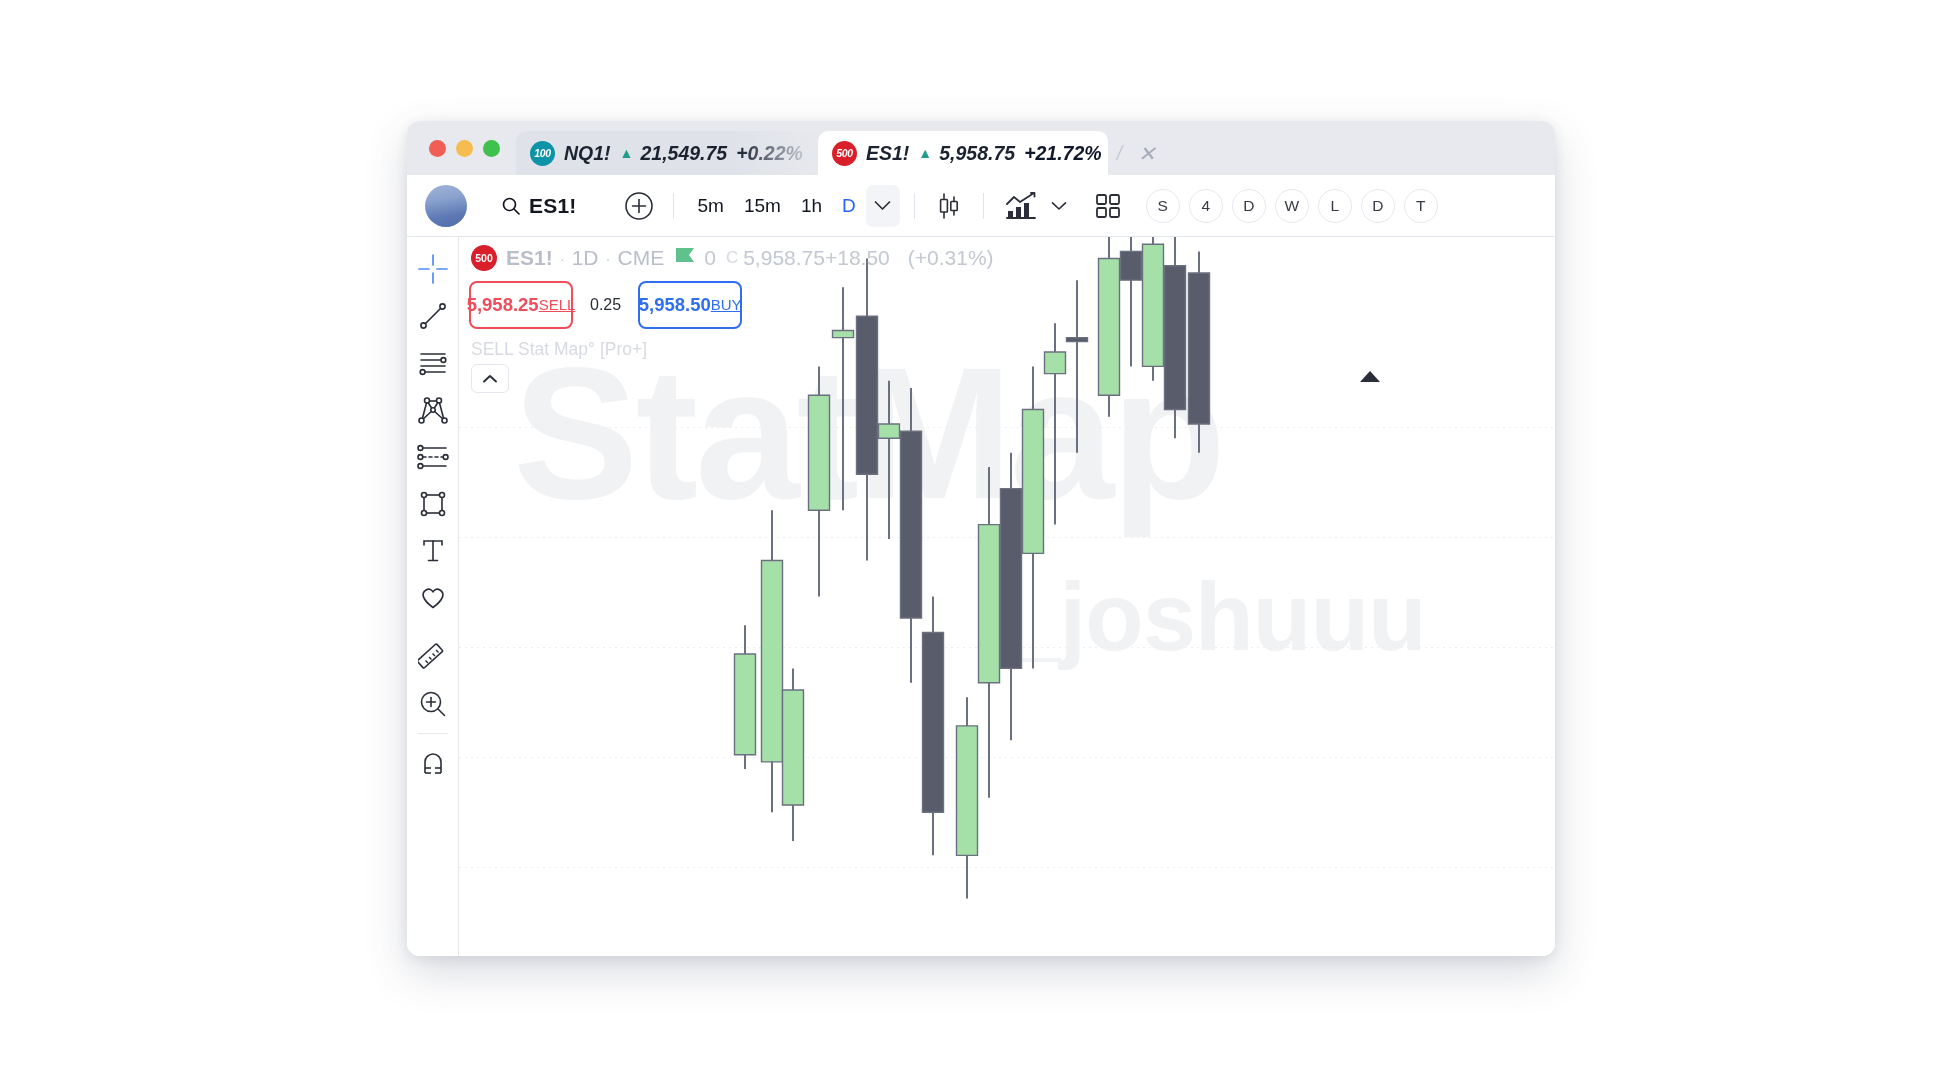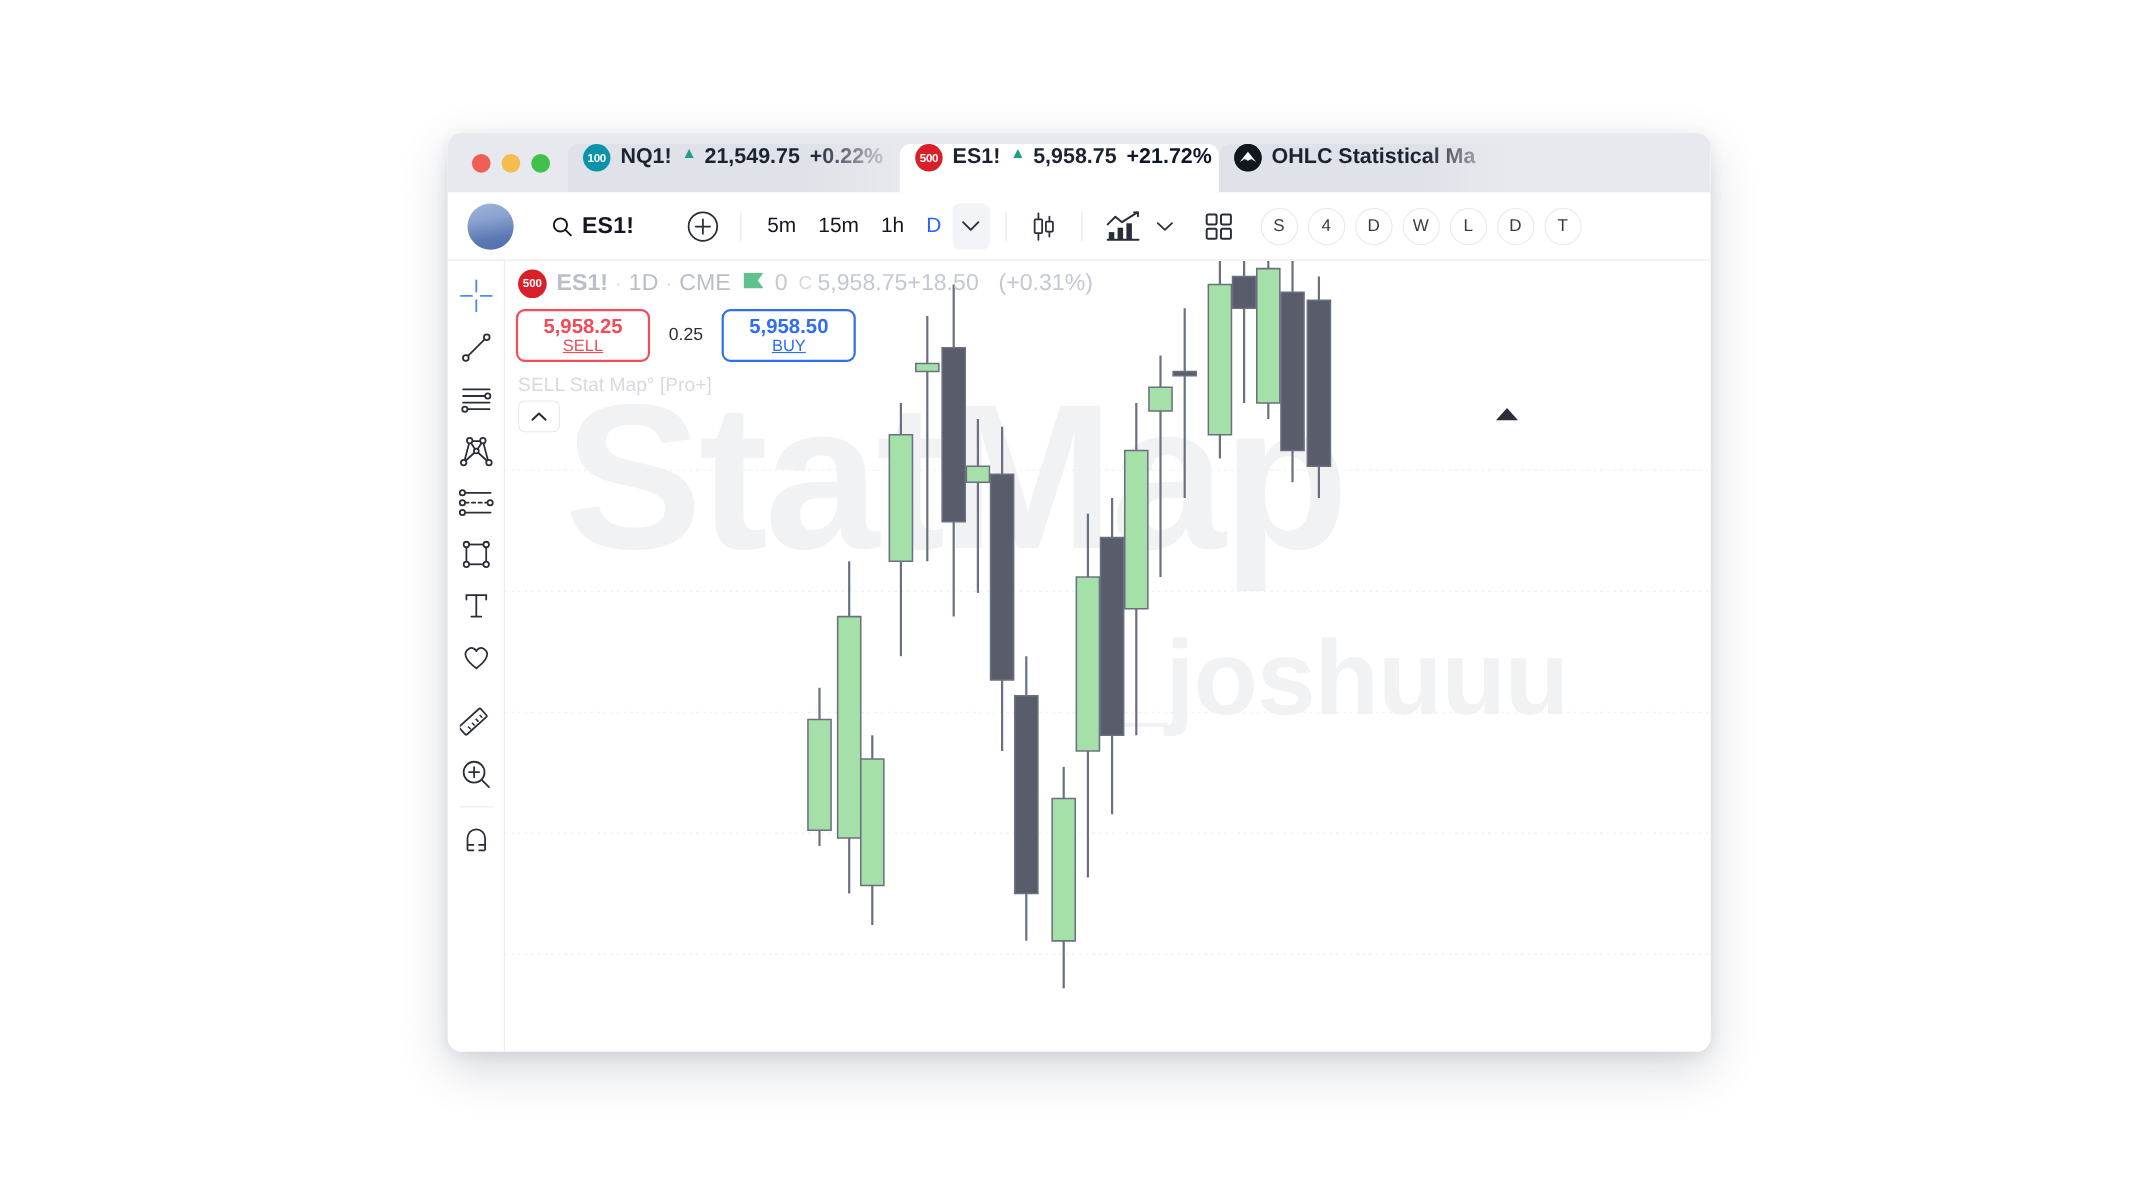--- a/index.html
+++ b/index.html
@@ -41,28 +41,30 @@
     padding: 0 16px 0 8px;
   }
   .dot { width: 17px; height: 17px; border-radius: 50%; }
   .dot.red    { background: #ef5f56; }
   .dot.yellow { background: #f5bd4f; }
   .dot.green  { background: #3ec14d; }
 
   .tab {
     height: 44px;
     display: flex;
+    align-items: center;
     gap: 9px;
     padding: 0 12px 0 14px;
     border-radius: 10px 10px 0 0;
     white-space: nowrap;
     font-size: 19.5px;
     font-weight: bold;
     color: #1b2230;
     position: relative;
+    font-style: italic;
   }
   .tab.inactive { background: #dfe2e8; }
   .tab.active   { background: #ffffff; }
   .tab.trailing { background: #dfe2e8; }
 
   .tkn {
     width: 25px; height: 25px; border-radius: 50%;
     color: #fff; font-size: 10.5px; font-weight: bold;
     display: flex; align-items: center; justify-content: center;
     flex: 0 0 auto; letter-spacing: -0.3px;
@@ -165,22 +167,22 @@
   .flag { width: 18px; height: 20px; margin: 0 10px 0 12px; flex:0 0 auto; }
   .ohlc { color: #c3c8d2; }
   .ohlcL { color: #d5d9e1; font-size: 17px; }
 
   
   #orderrow {
     position: absolute; left: 10px; top: 44px; z-index: 6;
     display: flex; align-items: center; gap: 0;
   }
   .obtn {
-    width: 122px; height: 48px; border-radius: 8px;
-    display: flex; flex-direction: column; align-items: center; justify-content: center;
+    width: 104px; height: 48px; border-radius: 8px;
+    display: flex; align-items: center; justify-content: center;
     background: #fff; line-height: 1.08;
   }
   .obtn .p { font-size: 18.5px; font-weight: bold; }
   .obtn .t { font-size: 15px; text-decoration: underline; }
   .obtn.sell { border: 2px solid #ef4d5a; }
   .obtn.sell .p, .obtn.sell .t { color: #ef4d5a; }
   .obtn.buy  { border: 2px solid #2f6ef0; }
   .obtn.buy .p, .obtn.buy .t { color: #2f6ef0; }
   #spread { font-size: 16px; color: #2a2e39; margin: 0 17px; }
 
@@ -245,29 +247,20 @@
     <div class="tab active" style="width:290px;">
       <div class="tkn red">500</div>
       <span class="px">ES1!</span>
       <span class="tri">▲</span>
       <span class="px">5,958.75</span>
       <span class="pct">+21.72%</span>
       <span class="tabsep">/</span>
       <span class="tabclose">✕</span>
     </div>
 
-    <div class="tab trailing fadeR" style="width:260px;">
-      <span class="tkn dark">
-        <svg width="25" height="25" viewBox="0 0 25 25">
-          <circle cx="12.5" cy="12.5" r="12.5" fill="#12161f"></circle>
-          <path d="M5 16.2 L12.5 7 L20 16.2 L15.6 13.6 L12.5 15.2 L9.4 13.6 Z" fill="#fff"></path>
-        </svg>
-      </span>
-      <span>OHLC Statistical Ma</span>
-    </div>
   </div>
 
   <div id="toolbar">
 
     <div id="logo"></div>
 
     <div id="symbolbtn">
       <span>
         <svg width="20" height="20" viewBox="0 0 20 20" fill="none" stroke="#131722" stroke-width="1.7">
           <circle cx="8.5" cy="8.5" r="6"></circle>

